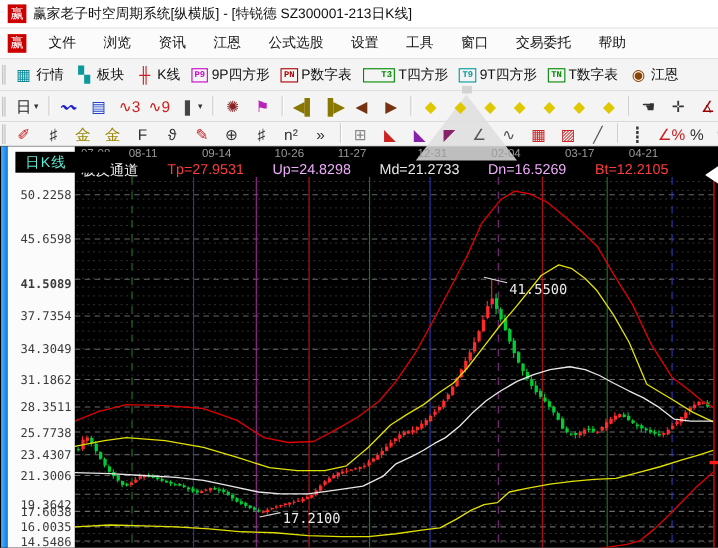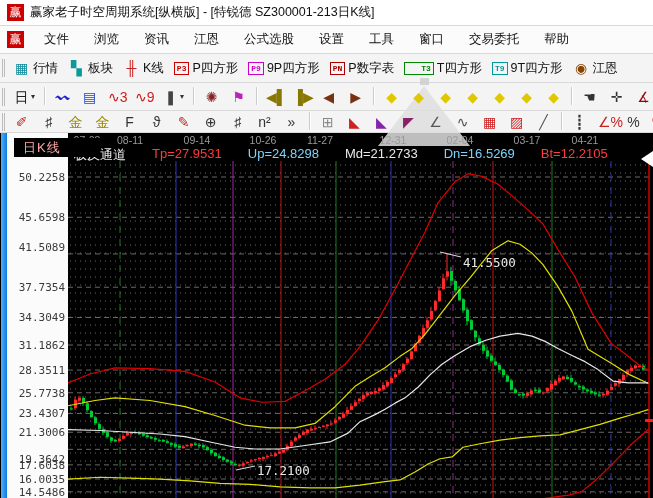--- a/index.html
+++ b/index.html
@@ -42,31 +42,31 @@
   #left-blue { position:absolute; left:1px; top:0; width:6px; height:365px;
     background:linear-gradient(90deg,#4db2ff,#0c7ae0); }
   #gutter { position:absolute; left:7px; top:0; width:61px; height:365px;
     background:#fbfbfb; }
   .ylab { position:absolute; right:3px; font:11px "DejaVu Sans Mono", monospace;
     color:#3a3a3a; }
   #plotdots { position:absolute; left:68px; top:28px; width:580px; height:337px;
     background-image:radial-gradient(circle,#343434 .7px,transparent .8px);
     background-size:5px 8px; }
   #kline-tab { position:absolute; left:14px; top:5px; width:86px; height:19px;
-    background:#000; color:#fca5a5; font-size:13px; line-height:19px;
+    background:#000; color:#5eead4; font-size:13px; line-height:19px;
     padding-left:9px; letter-spacing:1px; z-index:5; }
   .dlab { position:absolute; top:1px; transform:translateX(-50%);
     font:10.5px "Liberation Sans", sans-serif; color:#9a9a9a; z-index:4; }
   #indrow { position:absolute; left:74px; top:13px; height:16px; z-index:4;
     font:13px "Liberation Sans", sans-serif; display:flex; gap:26px; }
   #stockid { position:absolute; right:14px; top:13px; z-index:4;
     font:13px "Liberation Sans", sans-serif; color:#ffff00; display:flex; gap:10px; }
   #plot { position:absolute; left:68px; top:0; width:585px; height:365px; z-index:3; }
   .ind-name { color:#eee; } .ind-red { color:#ff3c3c; }
-  .ind-yel { color:#7dd3fc; } .ind-wht { color:#e8e8e8; }
+  .ind-yel { color:#f0abfc; } .ind-wht { color:#e8e8e8; }
 </style>
 </head>
 <body>
 
 <div class="bar" id="titlebar">
   <span class="logo">赢</span>
   <span id="title-text">赢家老子时空周期系统[纵横版] - [特锐德  SZ300001-213日K线]</span>
 </div>
 
 <div class="bar" id="menubar">
@@ -94,38 +94,38 @@
       </span>
       <span class="tb-item">
         <i class="tb-glyph" style="color: rgb(10, 154, 154);">▚</i>
         <b class="tb-label">板块</b>
       </span>
       <span class="tb-item">
         <i class="tb-glyph" style="color: rgb(204, 32, 32);">╫</i>
         <b class="tb-label">K线</b>
       </span>
       <span class="tb-item">
-        <i class="tb-badge" style="color: rgb(204, 0, 0); border-color: rgb(204, 0, 0);">P3</i>
-        <b class="tb-label">P四方形</b>
-      </span>
-      <span class="tb-item">
         <i class="tb-badge" style="color: rgb(204, 0, 204); border-color: rgb(204, 0, 204);">P9</i>
         <b class="tb-label">9P四方形</b>
       </span>
       <span class="tb-item">
         <i class="tb-badge" style="color: rgb(170, 0, 0); border-color: rgb(170, 0, 0);">PN</i>
         <b class="tb-label">P数字表</b>
       </span>
       <span class="tb-item">
         <i class="tb-badge" style="color: rgb(0, 136, 0); border-color: rgb(0, 136, 0); padding-left: 16px;">T3</i>
         <b class="tb-label">T四方形</b>
       </span>
       <span class="tb-item">
         <i class="tb-badge" style="color: rgb(0, 153, 153); border-color: rgb(0, 153, 153);">T9</i>
         <b class="tb-label">9T四方形</b>
+      </span>
+      <span class="tb-item">
+        <i class="tb-badge" style="color: rgb(0, 136, 0); border-color: rgb(0, 136, 0);">TN</i>
+        <b class="tb-label">T数字表</b>
       </span>
       <span class="tb-item">
         <i class="tb-glyph" style="color: rgb(136, 68, 0);">◉</i>
         <b class="tb-label">江恩</b>
       </span>
     </span>
 </div>
 
 <div class="bar" id="toolbar2">
   <i class="grip"></i>
@@ -286,21 +286,21 @@
     </span>
 </div>
 
 <div id="watermark"></div>
 
 <div id="chartwin">
   <div id="left-blue"></div>
   <div id="gutter">
       <div class="ylab" style="top: 38px;">50.2258</div>
       <div class="ylab" style="top: 78.293px;">45.6598</div>
-      <div class="ylab" style="top: 108px;">41.5089</div>
+      <div class="ylab" style="top: 119px; font-weight: bold;">41.5089</div>
       <div class="ylab" style="top: 148.222px;">37.7354</div>
       <div class="ylab" style="top: 178.495px;">34.3049</div>
       <div class="ylab" style="top: 206.016px; margin-left: 12px;">31.1862</div>
       <div class="ylab" style="top: 231.035px;">28.3511</div>
       <div class="ylab" style="top: 253.778px;">25.7738</div>
       <div class="ylab" style="top: 274.455px;">23.4307</div>
       <div class="ylab" style="top: 293.252px;">21.3006</div>
       <div class="ylab" style="top: 310.34px; margin-top: 10px;">19.3642</div>
       <div class="ylab" style="top: 325.875px;">17.6038</div>
       <div class="ylab" style="top: 339.997px;">16.0035</div>

